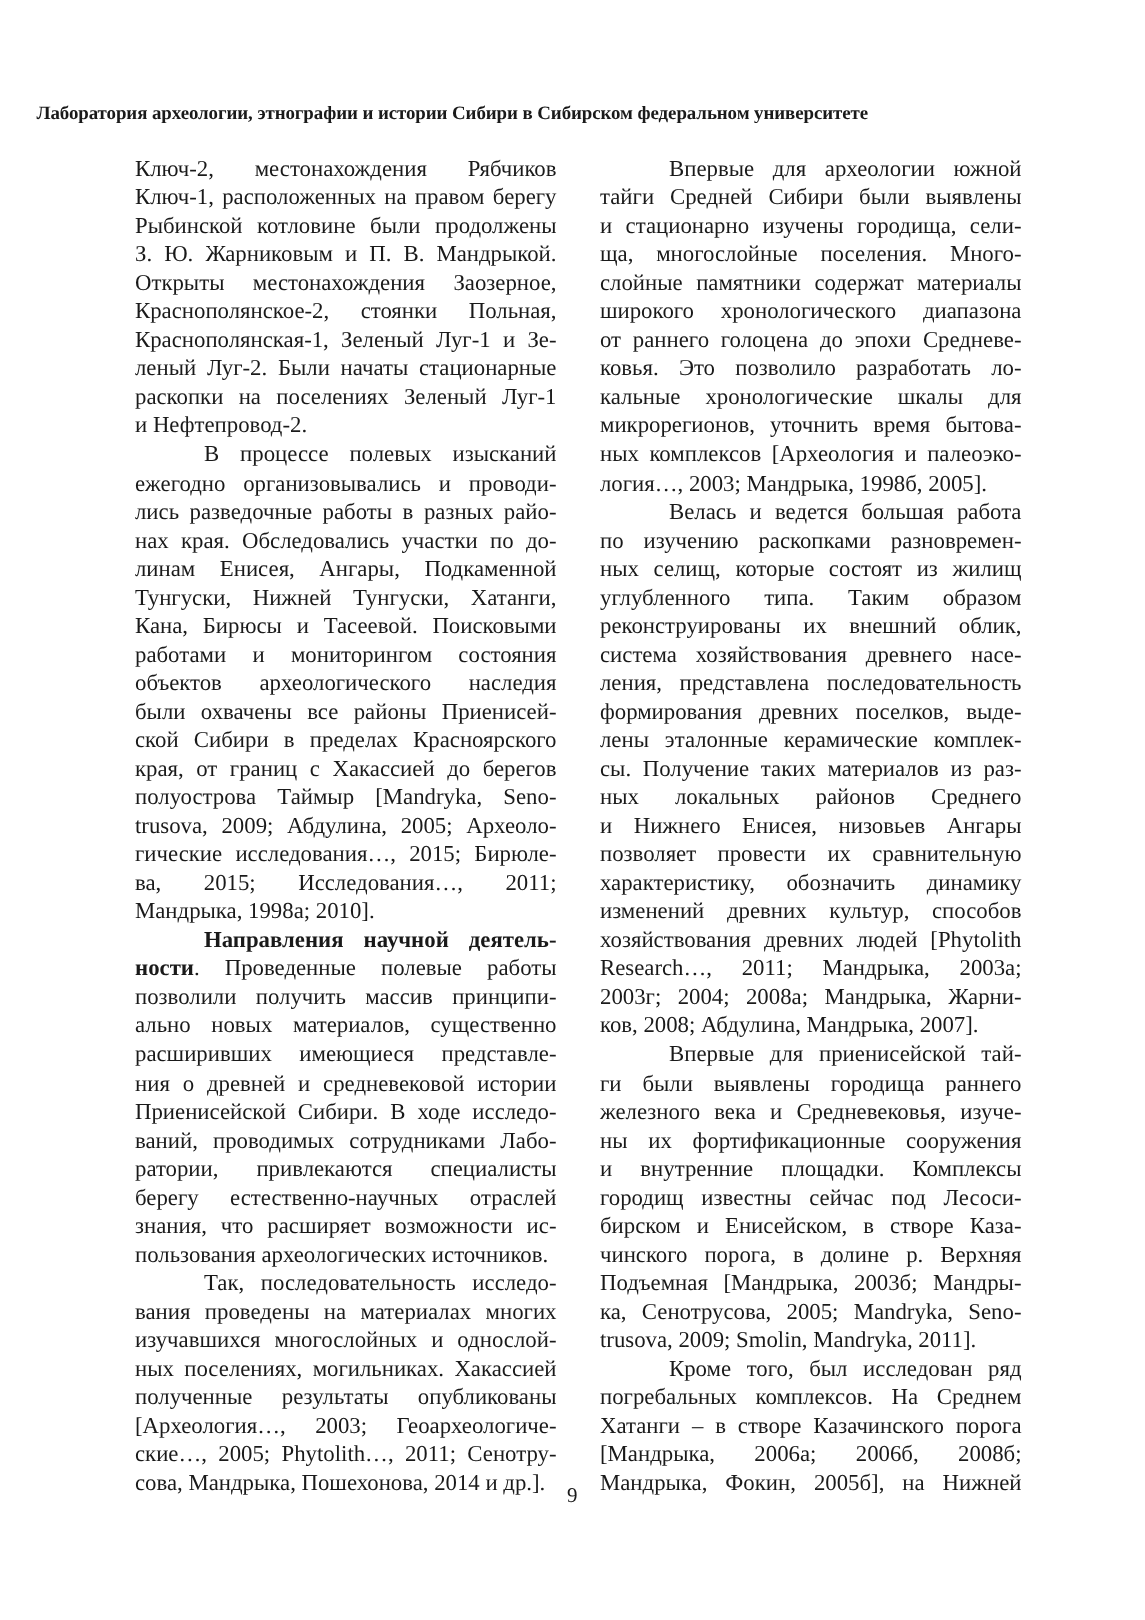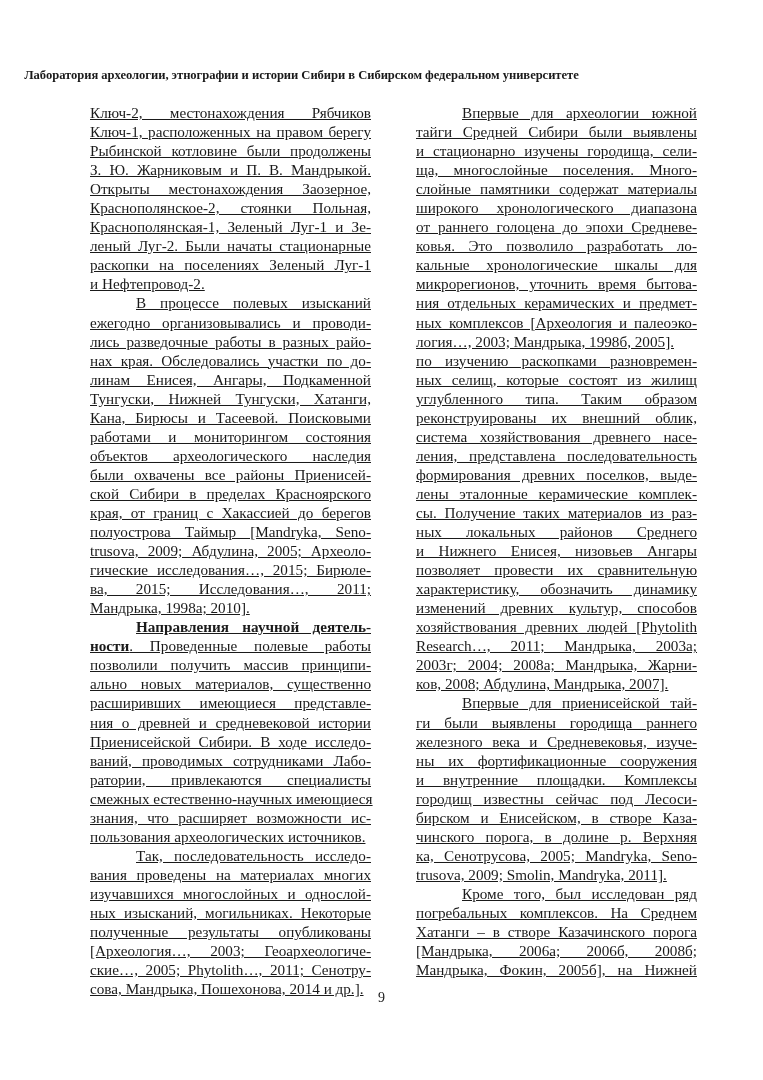--- a/index.html
+++ b/index.html
@@ -1,22 +1,22 @@
 <!DOCTYPE html>
 <html><head>
 <meta charset="utf-8">
 <style>
   html, body { margin: 0; padding: 0; background: #ffffff; }
   body { width: 763px; height: 1080px; position: relative; overflow: hidden;
          font-family: "Liberation Serif", "DejaVu Serif", serif; color: #1a1a1a; }
   .header { position: absolute; top: 68px; left: 0; width: 603px; text-align: center;
             font-weight: bold; font-size: 12.6px; letter-spacing: -0.05px; }
-  .col { position: absolute; top: 103px; font-size: 15.2px; line-height: 19.05px; text-decoration: underline; }
+  .col { position: absolute; top: 103px; font-size: 15.2px; line-height: 19.05px; }
   .col.left { left: 90px; width: 281px; }
-  .col.right { left: 416px; width: 281px; }
+  .col.right { left: 400px; width: 281px; }
   .line { display: block; white-space: nowrap; height: 19.05px; text-align: justify;
           text-align-last: justify; }
   .line.last { text-align-last: left; }
   .line.indent { padding-left: 46px; }
   .bold { font-weight: bold; }
   .pagenum { position: absolute; top: 990px; left: 0; width: 763px; text-align: center;
              font-size: 14px; }
 </style>
 </head>
 <body>
@@ -58,53 +58,53 @@
   <div id="L3">
     <span class="line indent"><span class="bold">Направления научной деятель-</span></span>
     <span class="line"><span class="bold">ности</span><span>. Проведенные полевые работы</span></span>
   <span class="line">позволили получить массив принципи-</span>
       <span class="line">ально новых материалов, существенно</span>
       <span class="line">расширивших имеющиеся представле-</span>
       <span class="line">ния о древней и средневековой истории</span>
       <span class="line">Приенисейской Сибири. В ходе исследо-</span>
       <span class="line">ваний, проводимых сотрудниками Лабо-</span>
       <span class="line">ратории, привлекаются специалисты</span>
-      <span class="line">смежных естественно-научных имеющиеся</span>
+      <span class="line">берегу естественно-научных отраслей</span>
       <span class="line">знания, что расширяет возможности ис-</span>
       <span class="line last">пользования археологических источников.</span>
     </div>
   <div id="L4">
       <span class="line indent">Так, последовательность исследо-</span>
       <span class="line">вания проведены на материалах многих</span>
       <span class="line">изучавшихся многослойных и однослой-</span>
-      <span class="line">ных изысканий, могильниках. Некоторые</span>
+      <span class="line">ных поселениях, могильниках. Хакассией</span>
       <span class="line">полученные результаты опубликованы</span>
       <span class="line">[Археология…, 2003; Геоархеологиче-</span>
       <span class="line">ские…, 2005; Phytolith…, 2011; Сенотру-</span>
       <span class="line last">сова, Мандрыка, Пошехонова, 2014 и др.].</span>
     </div>
 </div>
 
 <div class="col right">
   <div id="R1">
       <span class="line indent">Впервые для археологии южной</span>
       <span class="line">тайги Средней Сибири были выявлены</span>
       <span class="line">и стационарно изучены городища, сели-</span>
       <span class="line">ща, многослойные поселения. Много-</span>
       <span class="line">слойные памятники содержат материалы</span>
       <span class="line">широкого хронологического диапазона</span>
       <span class="line">от раннего голоцена до эпохи Средневе-</span>
       <span class="line">ковья. Это позволило разработать ло-</span>
       <span class="line">кальные хронологические шкалы для</span>
       <span class="line">микрорегионов, уточнить время бытова-</span>
-      <span class="line">ния отдельных керамических и предмет-</span>
       <span class="line">ных комплексов [Археология и палеоэко-</span>
       <span class="line last">логия…, 2003; Мандрыка, 1998б, 2005].</span>
     </div>
   <div id="R2">
+      <span class="line indent">Велась и ведется большая работа</span>
       <span class="line">по изучению раскопками разновремен-</span>
       <span class="line">ных селищ, которые состоят из жилищ</span>
       <span class="line">углубленного типа. Таким образом</span>
       <span class="line">реконструированы их внешний облик,</span>
       <span class="line">система хозяйствования древнего насе-</span>
       <span class="line">ления, представлена последовательность</span>
       <span class="line">формирования древних поселков, выде-</span>
       <span class="line">лены эталонные керамические комплек-</span>
       <span class="line">сы. Получение таких материалов из раз-</span>
       <span class="line">ных локальных районов Среднего</span>
@@ -119,20 +119,21 @@
     </div>
   <div id="R3">
       <span class="line indent">Впервые для приенисейской тай-</span>
       <span class="line">ги были выявлены городища раннего</span>
       <span class="line">железного века и Средневековья, изуче-</span>
       <span class="line">ны их фортификационные сооружения</span>
       <span class="line">и внутренние площадки. Комплексы</span>
       <span class="line">городищ известны сейчас под Лесоси-</span>
       <span class="line">бирском и Енисейском, в створе Каза-</span>
       <span class="line">чинского порога, в долине р. Верхняя</span>
+      <span class="line">Подъемная [Мандрыка, 2003б; Мандры-</span>
       <span class="line">ка, Сенотрусова, 2005; Mandryka, Seno-</span>
       <span class="line last">trusova, 2009; Smolin, Mandryka, 2011].</span>
     </div>
   <div id="R4">
       <span class="line indent">Кроме того, был исследован ряд</span>
       <span class="line">погребальных комплексов. На Среднем</span>
       <span class="line">Хатанги – в створе Казачинского порога</span>
       <span class="line">[Мандрыка, 2006а; 2006б, 2008б;</span>
       <span class="line">Мандрыка, Фокин, 2005б], на Нижней</span>
     </div>

